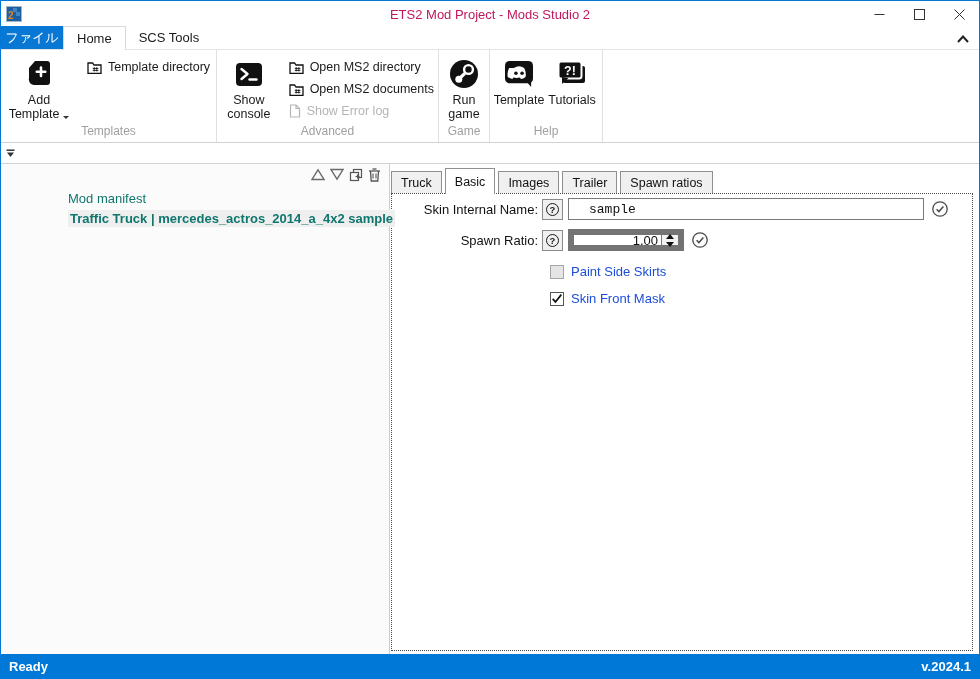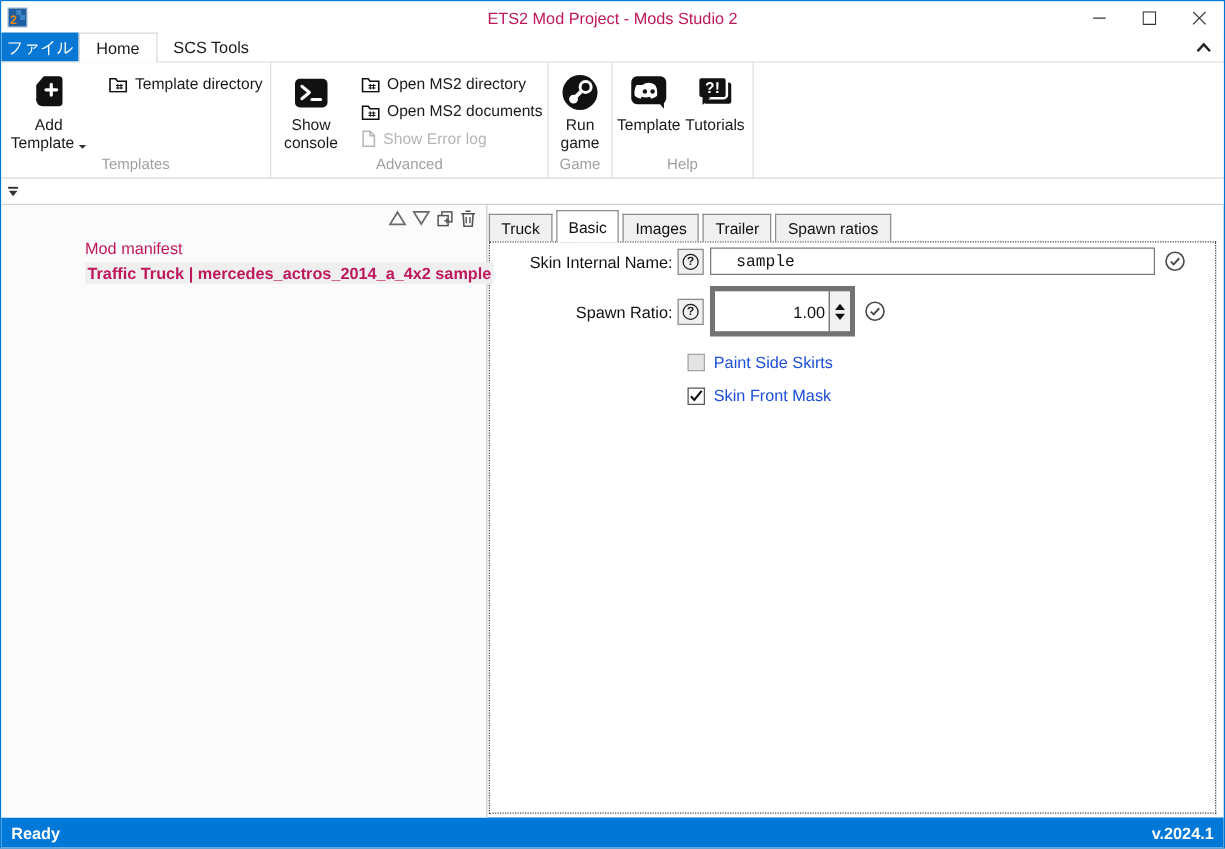--- a/index.html
+++ b/index.html
@@ -34,37 +34,37 @@
   .smallbtn.disabled { color: #b5b5b5; }
   .dda { display: inline-block; width: 0; height: 0; border: 3.5px solid transparent; border-top-color: #333; margin-left: 4px; position: relative; top: 4px; }
   
   .substrip { height: 21px; border-bottom: 1px solid #d2d2d2; display: flex; align-items: center; padding-left: 5px; background: #fff; flex: 0 0 auto; }
   
   .main { flex: 1; display: flex; min-height: 0; }
   .sidebar { width: 389px; background: #fbfbfb; border-right: 1px solid #cfcfcf; position: relative; flex: 0 0 auto; }
   .side-toolbar { position: absolute; top: 3px; right: 8px; display: flex; gap: 5px; align-items: center; }
   .tbtn { background: transparent; border: none; padding: 0; display: flex; align-items: center; }
   .sidelist { margin-top: 24px; }
-  .sideitem { height: 20px; padding-left: 67px; font-size: 13px; color: #be185d; display: flex; align-items: center; white-space: nowrap; }
+  .sideitem { height: 20px; padding-left: 67px; font-size: 13px; color: #0f766e; display: flex; align-items: center; white-space: nowrap; }
   .sideitem.selected span { background: #efefef; font-weight: bold; padding: 1px 2px; }
   .content { flex: 1; display: flex; flex-direction: column; padding: 4px 6px 3px 1px; min-width: 0; }
   .etabs { height: 26px; display: flex; align-items: flex-end; position: relative; z-index: 2; margin-bottom: -1px; }
   .etab { height: 22px; margin-bottom: 1px; background: #f0f0f0; border: 1px solid #8f8f8f; border-bottom: none; padding: 0 9px; display: flex; align-items: center; font-size: 12.5px; color: #111; margin-right: 3px; }
   .etab.selected { height: 26px; margin-bottom: 0; background: #fff; z-index: 3; }
   .epanel { flex: 1; border: 1px dotted #4a4a4a; background: #fff; padding-top: 4px; }
   
   .frow { display: flex; align-items: center; margin-top: 0; }
   .frow + .frow { margin-top: 9px; }
   .flabel { width: 146px; text-align: right; font-size: 13px; color: #111; margin-right: 4px; flex: 0 0 auto; }
   .helpbtn { width: 21px; height: 21px; border: 1px solid #8a8a8a; background: #f0f0f0; display: flex; align-items: center; justify-content: center; margin-right: 5px; flex: 0 0 auto; }
   .hq { width: 13px; height: 13px; border: 1.5px solid #1a1a1a; border-radius: 50%; font-size: 9.5px; font-weight: bold; color: #1a1a1a; display: flex; align-items: center; justify-content: center; }
   .txt { height: 22px; border: 1px solid #7a7a7a; font-size: 13px; padding: 0 20px; font-family: Liberation Mono, monospace; color: #111; }
   .txt.wide { width: 356px; }
   .okc { margin-left: 7px; display: flex; align-items: center; }
-  .numwrap { display: flex; border: 4px solid #737373; height: 40px; width: 116px; background: #404040; }
+  .numwrap { display: flex; border: 6px solid #737373; height: 22px; width: 116px; background: #14b8a6; }
   .numwrap input { border: none; flex: 1; min-width: 0; text-align: right; font-size: 13px; padding-right: 3px; font-family: inherit; color: #111; outline: none; }
   .spin { width: 17px; border-left: 1px solid #7a7a7a; background: #f2f2f2; display: flex; flex-direction: column; align-items: center; justify-content: center; gap: 3px; }
   .spin .tri-u { width: 0; height: 0; border: 4px solid transparent; border-bottom: 5px solid #111; border-top: none; }
   .spin .tri-d { width: 0; height: 0; border: 4px solid transparent; border-top: 5px solid #111; border-bottom: none; }
   .cbrow { display: flex; align-items: center; gap: 7px; margin-left: 158px; margin-top: 12px; }
   .cbrow.first { margin-top: 13px; }
   .cb { width: 14px; height: 14px; border: 1px solid #555; background: #fff; display: flex; align-items: center; justify-content: center; flex: 0 0 auto; }
   .cb.unchecked { background: #e4e4e4; border-color: #a6a6a6; }
   .cblabel { font-size: 13px; color: #1d4ed8; }
   

